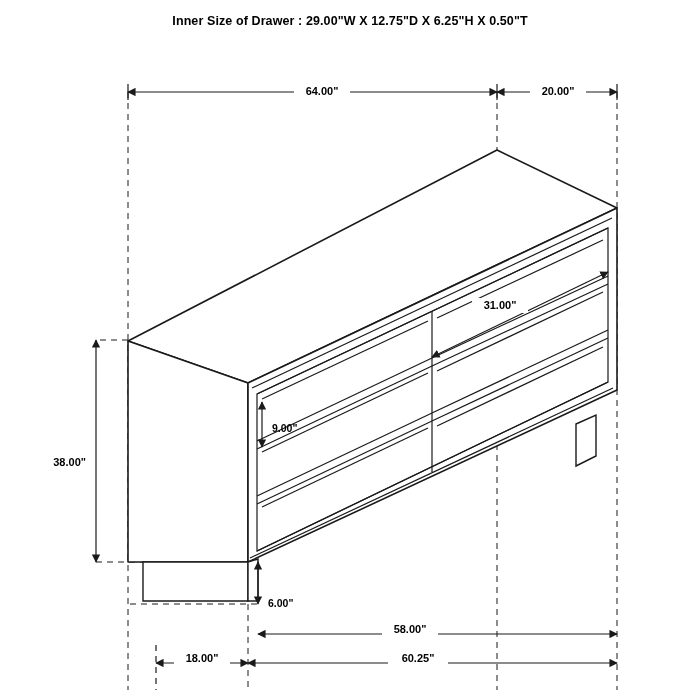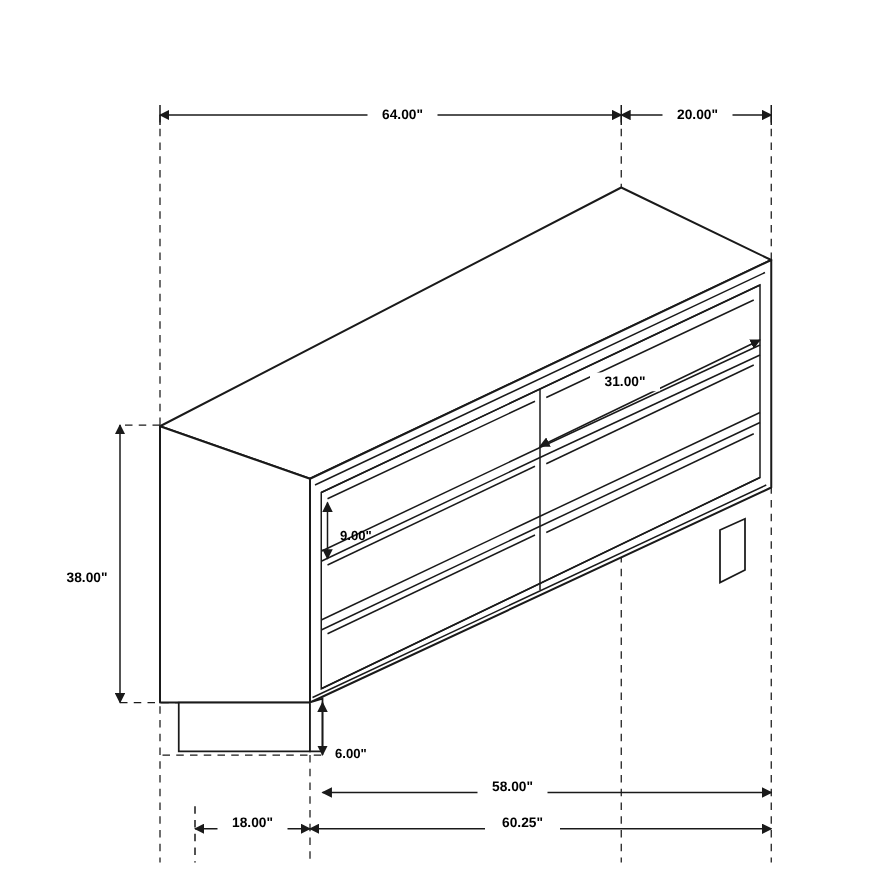--- a/index.html
+++ b/index.html
@@ -47,20 +47,21 @@
   }
   .dimlabel.small {
     font-size: 10.5px;
   }
 </style>
 </head>
 <body>
 
 <div id="stage">
 
+  <div id="title">Inner Size of Drawer : 29.00"W X 12.75"D X 6.25"H X 0.50"T</div>
 
   <svg id="diagram" viewBox="0 0 700 700">
 
     <g stroke="#1a1a1a" stroke-width="1" fill="none" stroke-dasharray="6,5">
 
       <line x1="128" y1="92" x2="128" y2="690"></line>
 
       <line x1="497" y1="92" x2="497" y2="690"></line>
 
       <line x1="617" y1="92" x2="617" y2="690"></line>

